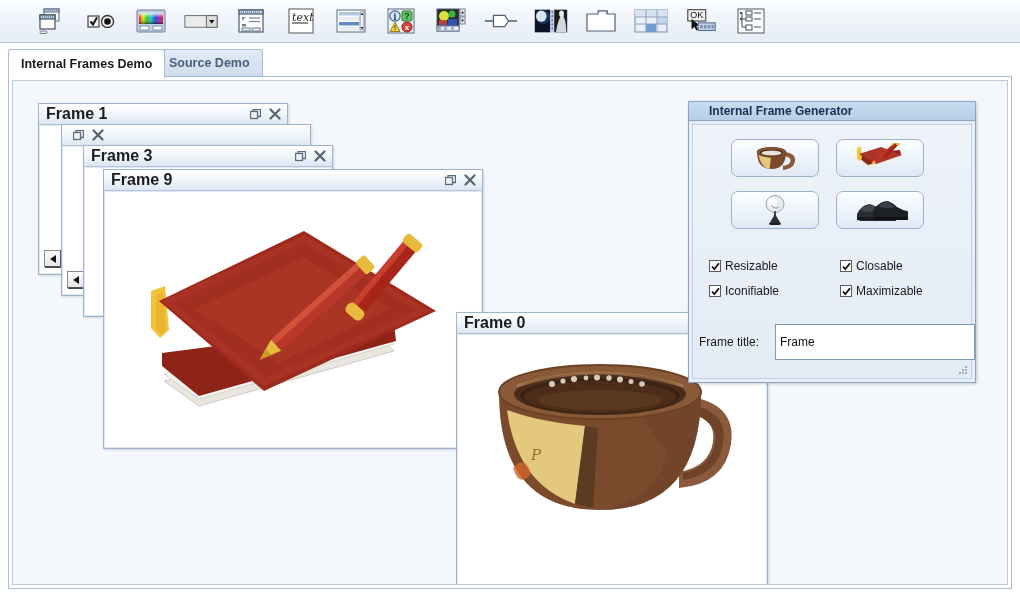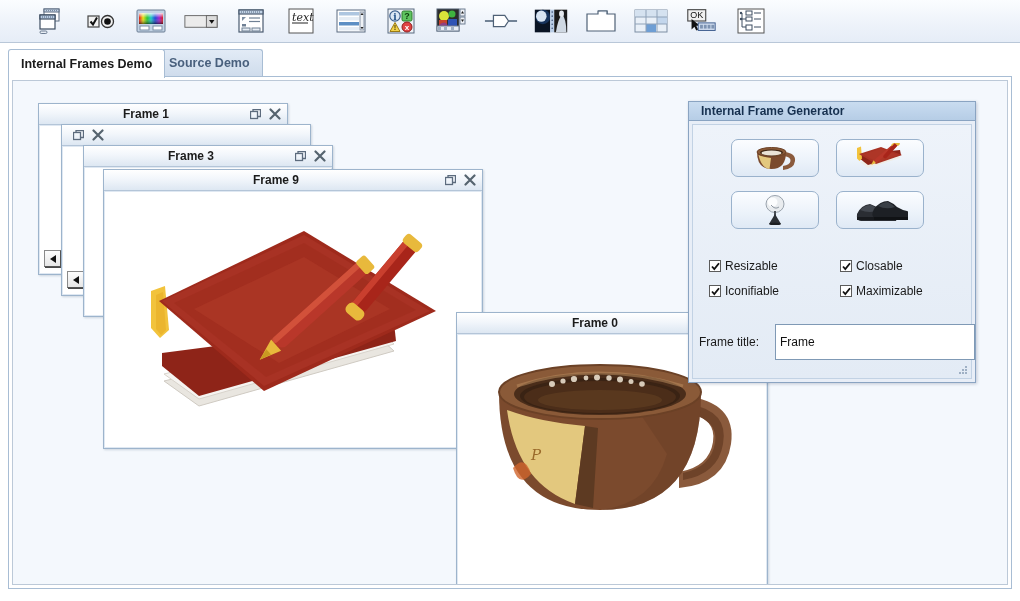--- a/index.html
+++ b/index.html
@@ -105,27 +105,26 @@
     height: 21px;
     background: linear-gradient(to bottom, #ffffff 0%, #f2f6fb 45%, #dde7f2 100%);
     border-bottom: 1px solid #b4c5d8;
     display: flex;
     align-items: center;
     padding: 0 3px 0 7px;
     cursor: move;
     user-select: none;
   }
   .iframe-title .t-label {
-    font-size: 12px;
+    font-size: 16px;
     font-weight: bold;
     color: #1b1b1b;
     flex: 1;
     overflow: hidden;
     white-space: nowrap;
-    text-align: center;
   }
   .win-btn {
     width: 19px; height: 17px;
     display: flex; align-items: center; justify-content: center;
     cursor: pointer;
     background: transparent;
     border: none;
     padding: 0;
   }
   .iframe-body {
@@ -169,21 +168,21 @@
     width: 288px; height: 282px;
     background: #e8eef7;
     border: 1px solid #8aa4c2;
     box-shadow: 1px 1px 3px rgba(60,80,110,0.28);
   }
   .gen-title {
     height: 19px;
     background: linear-gradient(to bottom, #c9dcf0 0%, #b6cde6 100%);
     border-bottom: 1px solid #8aa4c2;
     display: flex; align-items: center;
-    padding-left: 12px;
+    padding-left: 20px;
     font-size: 12px; font-weight: bold;
     color: #16304f;
     user-select: none;
   }
   .gen-content {
     position: absolute;
     left: 3px; right: 3px; top: 22px; bottom: 3px;
     background: linear-gradient(to bottom, #eef3fa 0%, #e3ebf5 100%);
     border: 1px solid #c2d2e4;
   }

